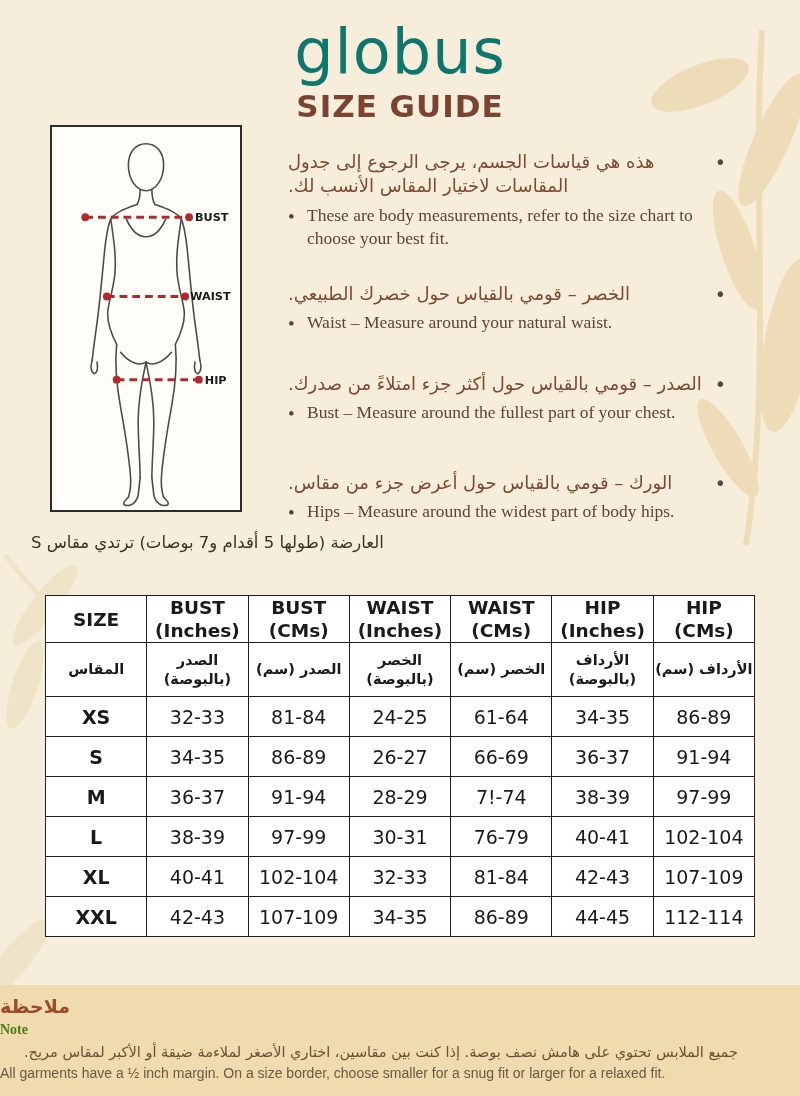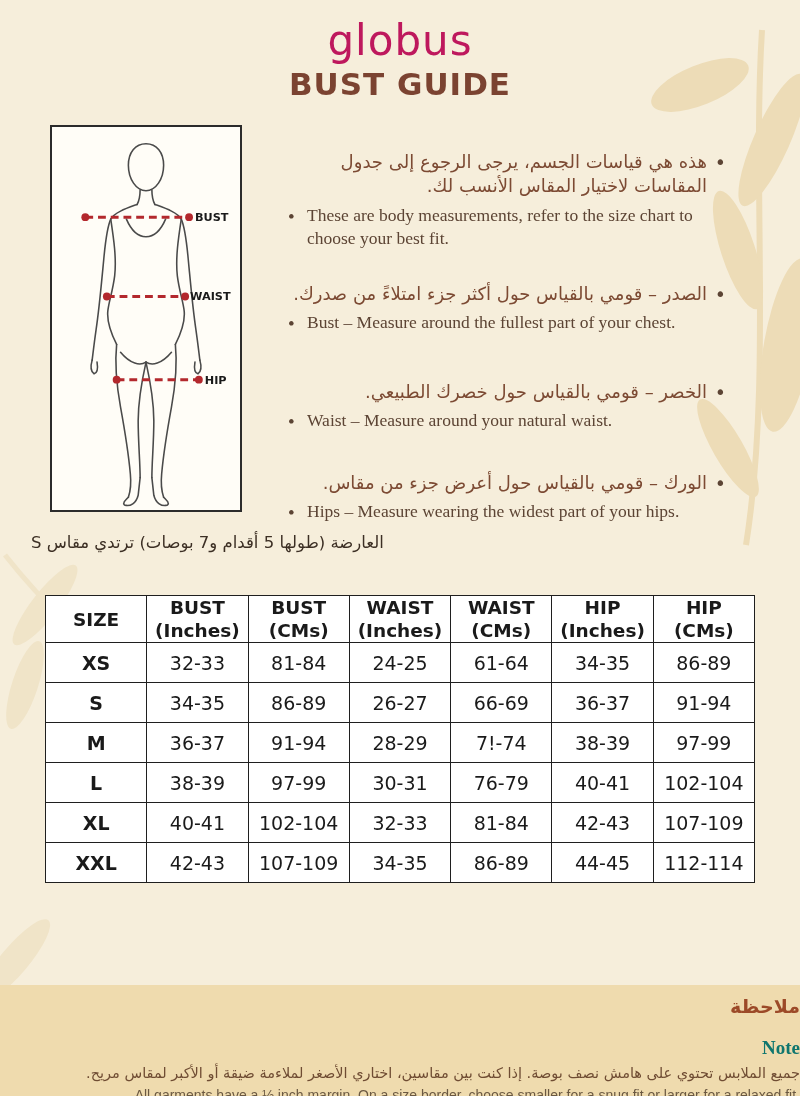--- a/index.html
+++ b/index.html
@@ -10,37 +10,37 @@
     margin:0 auto;
     background:#f6eedb;
     overflow:hidden;
     font-family:"DejaVu Sans","Liberation Sans",sans-serif;
   }
   .decor{position:absolute;left:0;top:0;z-index:0;}
   .layer{position:relative;z-index:1;}
 
   
   .hdr{position:absolute;left:0;top:18px;width:800px;text-align:center;}
-  .logo{font-size:42px;font-weight:500;letter-spacing:1px;color:#be185d;line-height:1.1;}
+  .logo{font-size:62px;font-weight:500;letter-spacing:1px;color:#0f766e;line-height:1.1;}
   .pg-title{font-size:31px;font-weight:700;letter-spacing:1px;color:#7b4331;margin-top:2px;}
 
   
   .figure-panel{
     position:absolute;left:50px;top:125px;width:192px;height:387px;
     background:#fffdf7;border:2px solid #2b2b2b;box-sizing:border-box;
   }
   .figure-panel svg{display:block;}
 
   
   .bullets{position:absolute;left:288px;top:150px;width:438px;}
   .b-group{margin-bottom:32px;}
   .b-group.g2{margin-bottom:46px;}
   .b-group.g3{margin-bottom:38px;}
   .b-ar{
-    position:relative;direction:rtl;text-align:right;
+    position:relative;direction:rtl;text-align:left;
     padding-right:19px;margin-bottom:5px;
     font-size:18px;line-height:1.35;color:#7c4a33;
     font-family:"DejaVu Sans",sans-serif;
   }
   .b-ar::before{content:"\2022";position:absolute;right:0;top:0;color:#5c4434;font-size:19px;}
   .b-en{
     position:relative;padding-left:19px;
     font-size:17.5px;line-height:1.32;color:#5c4434;
     font-family:"Liberation Serif","DejaVu Serif",serif;
   }
@@ -65,25 +65,25 @@
   .size-table thead tr.ar-row{height:54px;}
   .size-table tbody tr{height:40px;}
   .hdr-en{font-size:18.5px;font-weight:700;line-height:1.25;}
   .hdr-ar{direction:rtl;font-size:14.5px;font-weight:700;line-height:1.3;padding:2px 4px;}
   .cell-size{font-weight:700;font-size:19px;}
   .cell-val{font-size:19px;}
 
   
   .note{
     position:absolute;left:0;top:985px;width:800px;height:111px;
-    background:#efdbae;text-align:right;box-sizing:border-box;padding-top:9px;
+    background:#efdbae;text-align:left;box-sizing:border-box;padding-top:9px;
   }
   .note-title-ar{direction:rtl;font-size:19px;font-weight:700;color:#9c4a28;line-height:1.35;}
-  .note-title-en{font-size:19px;font-weight:700;color:#0f766e;font-family:"Liberation Serif","DejaVu Serif",serif;line-height:1.3;margin-top:16px;}
-  .note-body-ar{direction:rtl;font-size:14.5px;color:#6f4c33;line-height:1.55;margin-top:2px;}
+  .note-title-en{font-size:14px;font-weight:700;color:#4d7c0f;font-family:"Liberation Serif","DejaVu Serif",serif;line-height:1.3;margin-top:1px;}
+  .note-body-ar{direction:rtl;font-size:14.5px;color:#6f4c33;line-height:1.55;margin-top:2px;padding-left:24px;}
   .note-body-en{font-size:14px;color:#6b5942;font-family:"Liberation Sans",sans-serif;white-space:nowrap;line-height:1.5;}
 </style>
 </head>
 <body>
 
 <div class="page">
 
   <svg class="decor" width="800" height="1096" viewBox="0 0 800 1096" aria-hidden="true">
     <g fill="#eddcb7">
       <path d="M762 30 C752 190 772 380 746 545" stroke="#eddcb7" stroke-width="6" fill="none"></path>
@@ -99,21 +99,21 @@
       <ellipse cx="95" cy="655" rx="11" ry="42" transform="rotate(56 95 655)"></ellipse>
       <ellipse cx="25" cy="685" rx="13" ry="46" transform="rotate(18 25 685)"></ellipse>
       <ellipse cx="15" cy="960" rx="14" ry="52" transform="rotate(40 15 960)"></ellipse>
     </g>
   </svg>
 
   <div class="layer">
 
     <div class="hdr">
       <div class="logo">globus</div>
-      <div class="pg-title">BUST GUIDE</div>
+      <div class="pg-title">SIZE GUIDE</div>
     </div>
 
     <div class="figure-panel">
       <svg width="188" height="383" viewBox="0 0 192 387">
         <g stroke="#4a4a4a" stroke-width="1.6" fill="none" stroke-linecap="round">
 
           <path d="M96 15 C107 15 114 24 114 37 C114 51 106 63 96 63 C86 63 78 51 78 37 C78 24 85 15 96 15 Z"></path>
 
           <path d="M90 62 C90 68 89 73 87 77"></path>
           <path d="M102 62 C102 68 103 73 105 77"></path>
@@ -158,31 +158,31 @@
           <text x="156" y="260">HIP</text>
         </g>
       </svg>
     </div>
 
     <div class="bullets">
       <div class="b-group g1">
         <div class="b-ar">هذه هي قياسات الجسم، يرجى الرجوع إلى جدول المقاسات لاختيار المقاس الأنسب لك.</div>
         <div class="b-en">These are body measurements, refer to the size chart to choose your best fit.</div>
       </div>
+      <div class="b-group g3">
+        <div class="b-ar">الخصر – قومي بالقياس حول خصرك الطبيعي.</div>
+        <div class="b-en">Waist – Measure around your natural waist.</div>
+      </div>
       <div class="b-group g2">
         <div class="b-ar">الصدر – قومي بالقياس حول أكثر جزء امتلاءً من صدرك.</div>
         <div class="b-en">Bust – Measure around the fullest part of your chest.</div>
       </div>
-      <div class="b-group g3">
-        <div class="b-ar">الخصر – قومي بالقياس حول خصرك الطبيعي.</div>
-        <div class="b-en">Waist – Measure around your natural waist.</div>
-      </div>
       <div class="b-group g4">
         <div class="b-ar">الورك – قومي بالقياس حول أعرض جزء من مقاس.</div>
-        <div class="b-en">Hips – Measure wearing the widest part of your hips.</div>
+        <div class="b-en">Hips – Measure around the widest part of body hips.</div>
       </div>
     </div>
 
     <div class="caption">
       <div class="cap-ar">العارضة (طولها 5 أقدام و7 بوصات) ترتدي مقاس S</div>
     </div>
 
     <table class="size-table">
       <thead>
         <tr class="en-row">
@@ -207,20 +207,29 @@
               <div class="hdr-en">(CMs)</div>
             </th>
           <th>
               <div class="hdr-en">HIP</div>
               <div class="hdr-en">(Inches)</div>
             </th>
           <th>
               <div class="hdr-en">HIP</div>
               <div class="hdr-en">(CMs)</div>
             </th>
+        </tr>
+        <tr class="ar-row">
+          <th class="hdr-ar">المقاس</th>
+          <th class="hdr-ar">الصدر (بالبوصة)</th>
+          <th class="hdr-ar">الصدر (سم)</th>
+          <th class="hdr-ar">الخصر (بالبوصة)</th>
+          <th class="hdr-ar">الخصر (سم)</th>
+          <th class="hdr-ar">الأرداف (بالبوصة)</th>
+          <th class="hdr-ar">الأرداف (سم)</th>
         </tr>
       </thead>
       <tbody>
         <tr>
           <td class="cell-size">XS</td>
           <td class="cell-val">32-33</td>
           <td class="cell-val">81-84</td>
           <td class="cell-val">24-25</td>
           <td class="cell-val">61-64</td>
           <td class="cell-val">34-35</td>

